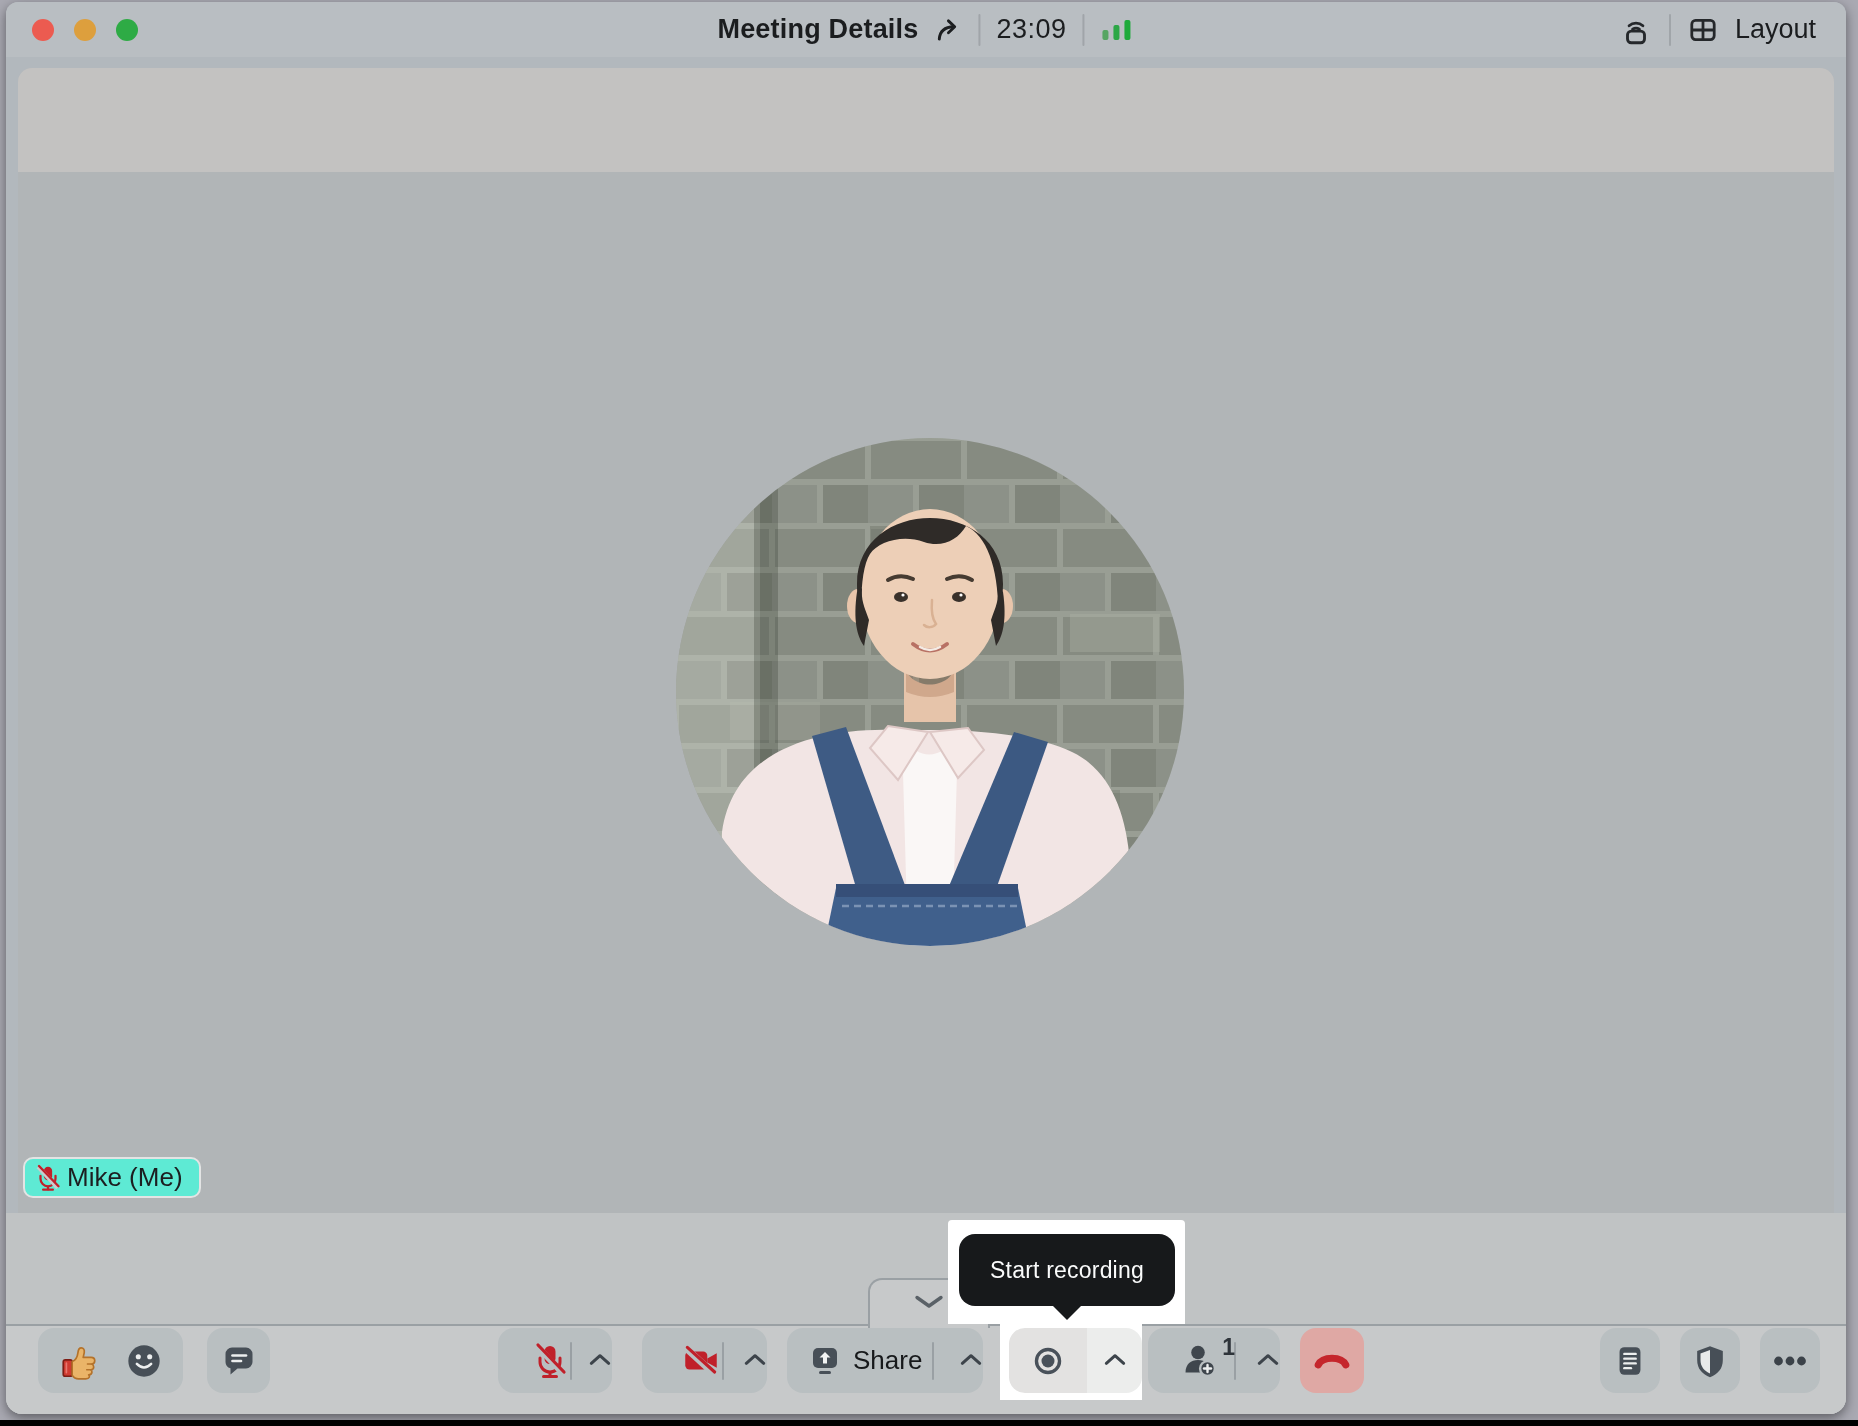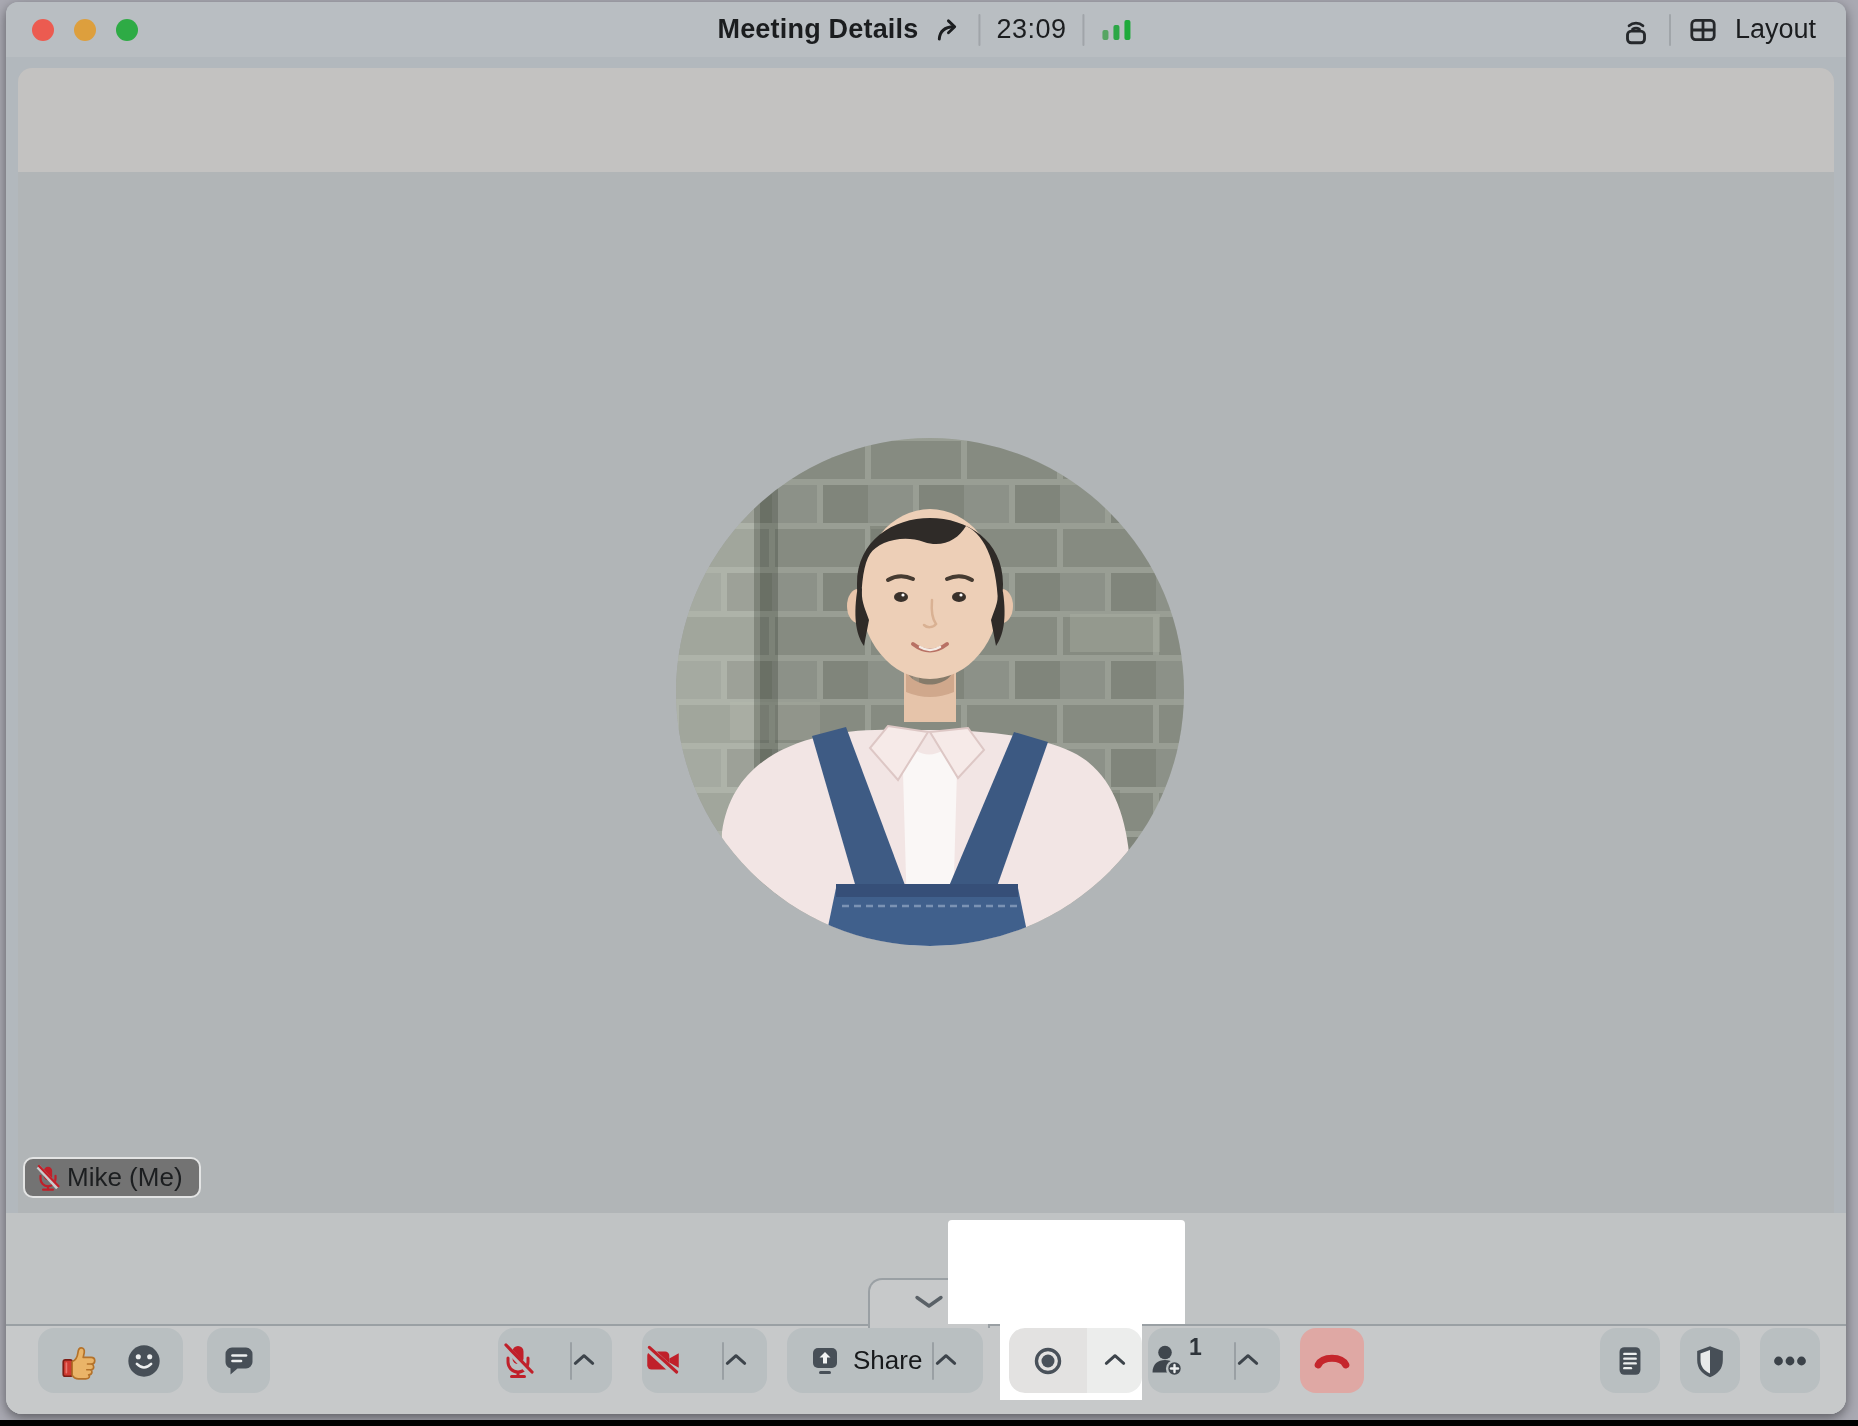--- a/index.html
+++ b/index.html
@@ -19,32 +19,32 @@
   .tb-sep{width:2px;height:32px;background:#a0a5a9;border-radius:1px;}
   .tb-right{position:absolute;right:30px;top:0;height:55px;display:flex;align-items:center;gap:16px;}
   .tb-layout{font-size:27px;font-weight:400;}
   .ibtn{display:flex;align-items:center;justify-content:center;}
   
   .stage{position:absolute;left:12px;right:12px;top:66px;height:1145px;background:#b1b5b7;
          border-radius:14px 14px 0 0;overflow:hidden;}
   .stage-strip{position:absolute;left:0;top:0;right:0;height:104px;background:#c3c2c1;}
   .avatar{position:absolute;left:658px;top:370px;width:508px;height:508px;border-radius:50%;overflow:hidden;}
   .pill{position:absolute;left:5px;top:1089px;height:41px;padding:0 16px 0 8px;display:flex;align-items:center;gap:4px;
-        background:#737373;border:2px solid #e3e4e4;border-radius:10px;box-sizing:border-box;}
+        background:#5eead4;border:2px solid #e3e4e4;border-radius:10px;box-sizing:border-box;}
   .pill-text{font-size:26px;font-weight:500;color:#1c1e20;}
   
   .lower{position:absolute;left:0;right:0;top:1211px;bottom:0;background:#c0c3c4;}
   .drawer-line{position:absolute;left:0;right:0;top:1322px;height:2px;background:#9aa0a4;z-index:1;}
   .drawer-tab{position:absolute;left:862px;top:1276px;width:122px;height:50px;background:#c7c9ca;
               border:2px solid #9aa0a4;border-bottom:none;border-radius:14px 14px 0 0;z-index:2;
               display:flex;align-items:center;justify-content:center;box-sizing:border-box;}
   .toolbar{position:absolute;left:0;right:0;top:1324px;bottom:0;background:#c7c9ca;z-index:0;}
   .btn{position:absolute;top:1326px;height:65px;border-radius:16px;background:#b9bfc1;z-index:3;
        display:flex;align-items:center;box-sizing:border-box;}
-  .btn .zone{display:flex;align-items:center;justify-content:flex-start;height:100%;}
+  .btn .zone{display:flex;align-items:center;justify-content:flex-end;height:100%;}
   .vdiv{width:2px;height:38px;background:#9aa0a4;border-radius:1px;}
   .count{font-size:23px;font-weight:700;color:#2e343a;position:relative;top:-13px;left:1px;}
   
   .spot{position:absolute;background:#ffffff;z-index:4;}
   .spot-a{left:942px;top:1218px;width:237px;height:104px;border-radius:4px 4px 0 0;}
   .spot-b{left:994px;top:1318px;width:142px;height:80px;}
   .rec-group{position:absolute;left:1003px;top:1326px;width:133px;height:65px;border-radius:16px;
              overflow:hidden;z-index:6;display:flex;}
   .rec-main{width:78px;height:100%;background:#e3e2e1;display:flex;align-items:center;justify-content:center;}
   .rec-chev{flex:1;height:100%;background:#ecedec;display:flex;align-items:center;justify-content:center;}
@@ -280,20 +280,23 @@
         <span>
           <svg width="24" height="13" viewBox="0 0 22 12" fill="none">
               <path d="M3 9.5 L11 2.5 L19 9.5" stroke="#3d444b" stroke-width="2.8" stroke-linecap="round" stroke-linejoin="round"></path>
             </svg>
         </span>
       </div>
     </div>
 
     <div class="spot spot-a"></div>
     <div class="spot spot-b"></div>
+    <div class="tooltip">
+      <span class="tooltip-text">Start recording</span>
+    </div>
     <div class="rec-group">
       <div class="rec-main">
         <span class="ibtn">
           <svg width="42" height="42" viewBox="0 0 40 40" fill="none">
             <circle cx="20" cy="20" r="11" stroke="#49515a" stroke-width="3.2"></circle>
             <circle cx="20" cy="20" r="6.2" fill="#49515a"></circle>
           </svg>
         </span>
       </div>
       <div class="rec-chev">

